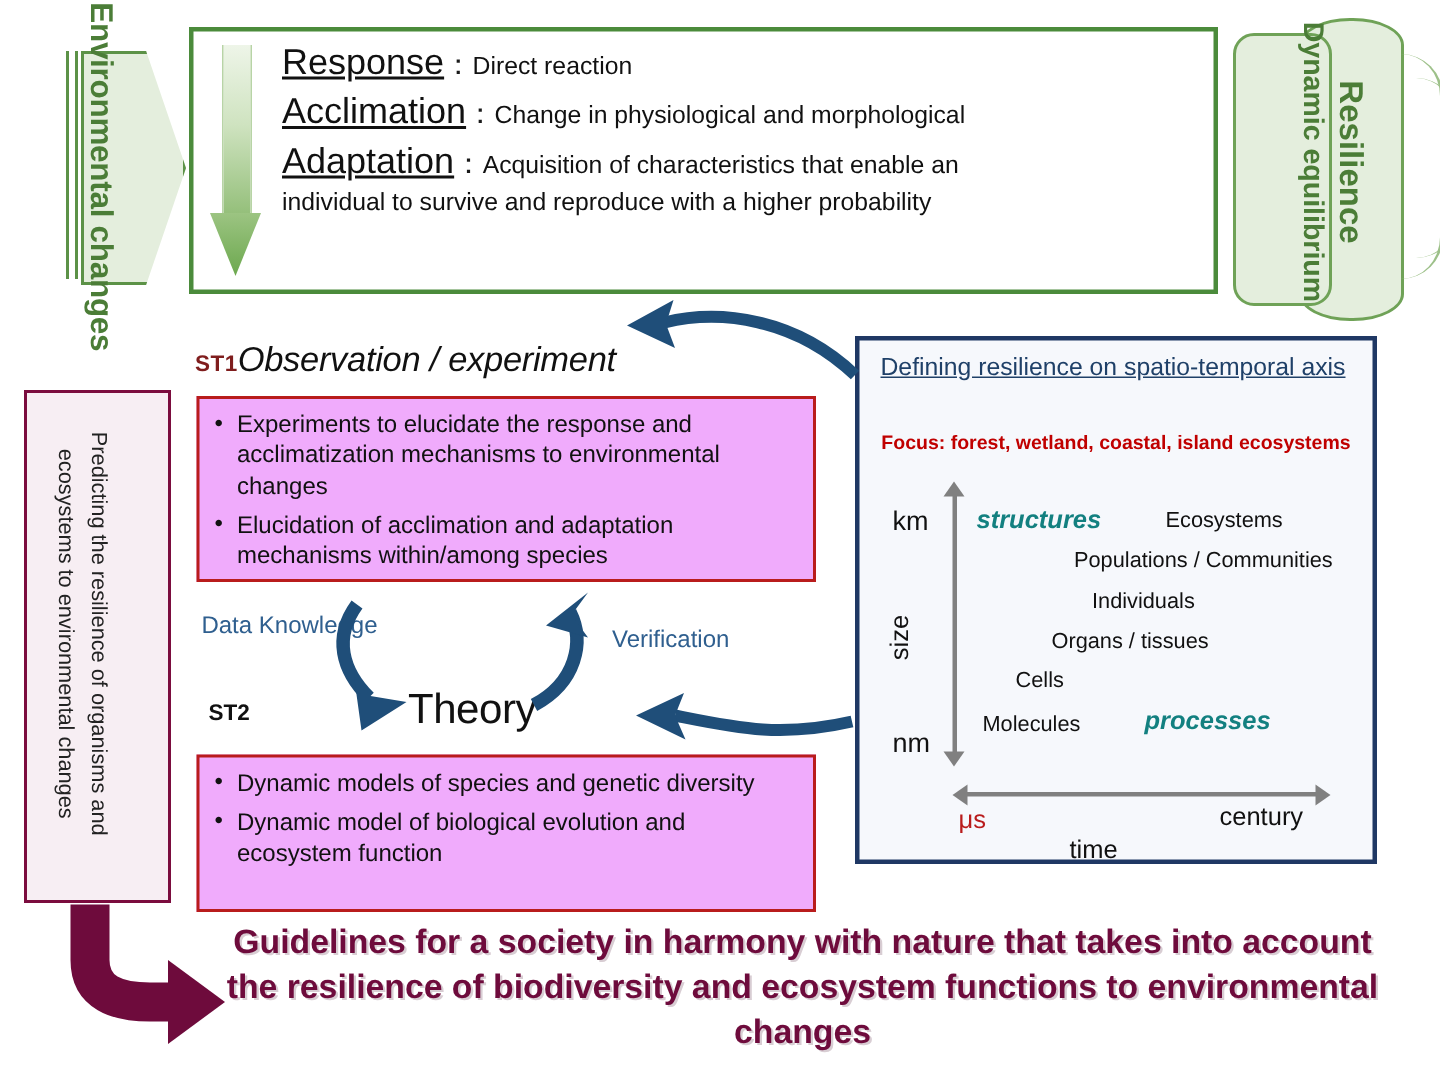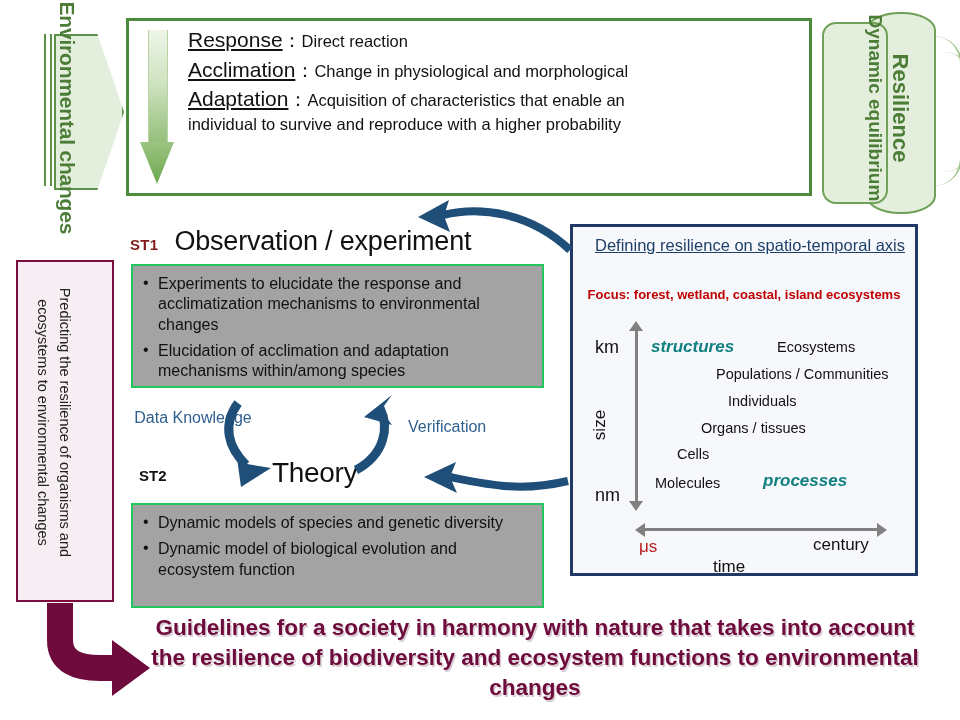--- a/index.html
+++ b/index.html
@@ -47,21 +47,21 @@
   }
   #defs-arrow .head{
     position:absolute;left:0px;top:112px;width:34px;height:42px;
     background:linear-gradient(to bottom,#9cc482 0%,#6ca84e 100%);
     clip-path:polygon(0% 0%,100% 0%,50% 100%);
   }
   #defs-text{
     left:188px;top:26px;width:608px;height:164px;
   }
   .dline{margin:0 0 2px 0;line-height:1.30;}
-  .dterm{font-size:21px;text-decoration:underline;color:#111;}
+  .dterm{font-size:24px;text-decoration:underline;color:#111;}
   .dcolon{font-size:19px;}
   .dbody{font-size:16.5px;color:#111;}
   .dcont{font-size:16.5px;color:#111;line-height:1.45;}
 
   
   #resilience-shape{
     left:866px;top:12px;width:66px;height:198px;
     background:#e4eedd;border:2px solid #6fa257;
     border-radius:34px/18px;
   }
@@ -96,26 +96,26 @@
   #predict-label{
     left:-106px;top:400px;width:320px;
     transform:rotate(90deg);transform-origin:center center;
     text-align:center;font-size:14.5px;line-height:1.55;color:#222;
   }
 
   
   #st1-head{left:130px;top:226px;width:420px;height:38px;}
   .st-tag{font-size:15px;font-weight:bold;letter-spacing:0.3px;color:#7f1d1d;
           display:inline-block;vertical-align:baseline;}
-  .st-title{font-size:27px;color:#111;display:inline-block;margin-left:16px;
-            vertical-align:baseline;letter-spacing:-0.2px;}
+  .st-title{font-size:23px;color:#111;display:inline-block;margin-left:0;
+            vertical-align:baseline;letter-spacing:-0.2px;font-style:italic;}
 
   
   .ybox{
-    background:#a3a3a3;border:2px solid #22c55e;box-sizing:border-box;
+    background:#f0abfc;border:2px solid #b91c1c;box-sizing:border-box;
     padding:8px 10px 8px 8px;
   }
   #st1-box{left:131px;top:264px;width:413px;height:124px;}
   #st2-box{left:131px;top:503px;width:413px;height:105px;}
   .ybox ul{margin:0;padding:0;list-style:none;}
   .ybox li{
     position:relative;padding-left:17px;font-size:16px;line-height:1.27;
     color:#111;margin-bottom:6px;
   }
   .ybox li:before{
@@ -128,21 +128,21 @@
   #data-knowledge{left:134px;top:408px;width:118px;text-align:center;
                   font-size:16px;line-height:1.22;color:#2f5f8f;}
   #verification{left:408px;top:418px;font-size:16px;color:#2f5f8f;}
 
   
   #sp-panel{
     left:570px;top:224px;width:348px;height:352px;
     background:#f6f8fc;border:3px solid #1f3864;box-sizing:border-box;
   }
   #sp-title{
-    position:absolute;left:14px;top:8px;width:318px;text-align:right;
+    position:absolute;left:14px;top:8px;width:318px;text-align:left;
     font-size:16.5px;line-height:1.30;color:#1f4068;
     text-decoration:underline;font-weight:normal;
   }
   #sp-focus{
     position:absolute;left:4px;top:60px;width:334px;text-align:center;
     font-size:13px;color:#c00000;font-weight:bold;
   }
   #sp-size-axis{position:absolute;left:56px;top:94px;width:14px;height:190px;}
   #sp-size-axis .ln{position:absolute;left:6px;top:8px;width:3px;height:174px;background:#808080;}
   #sp-size-axis .ah{position:absolute;left:0px;width:0;height:0;

